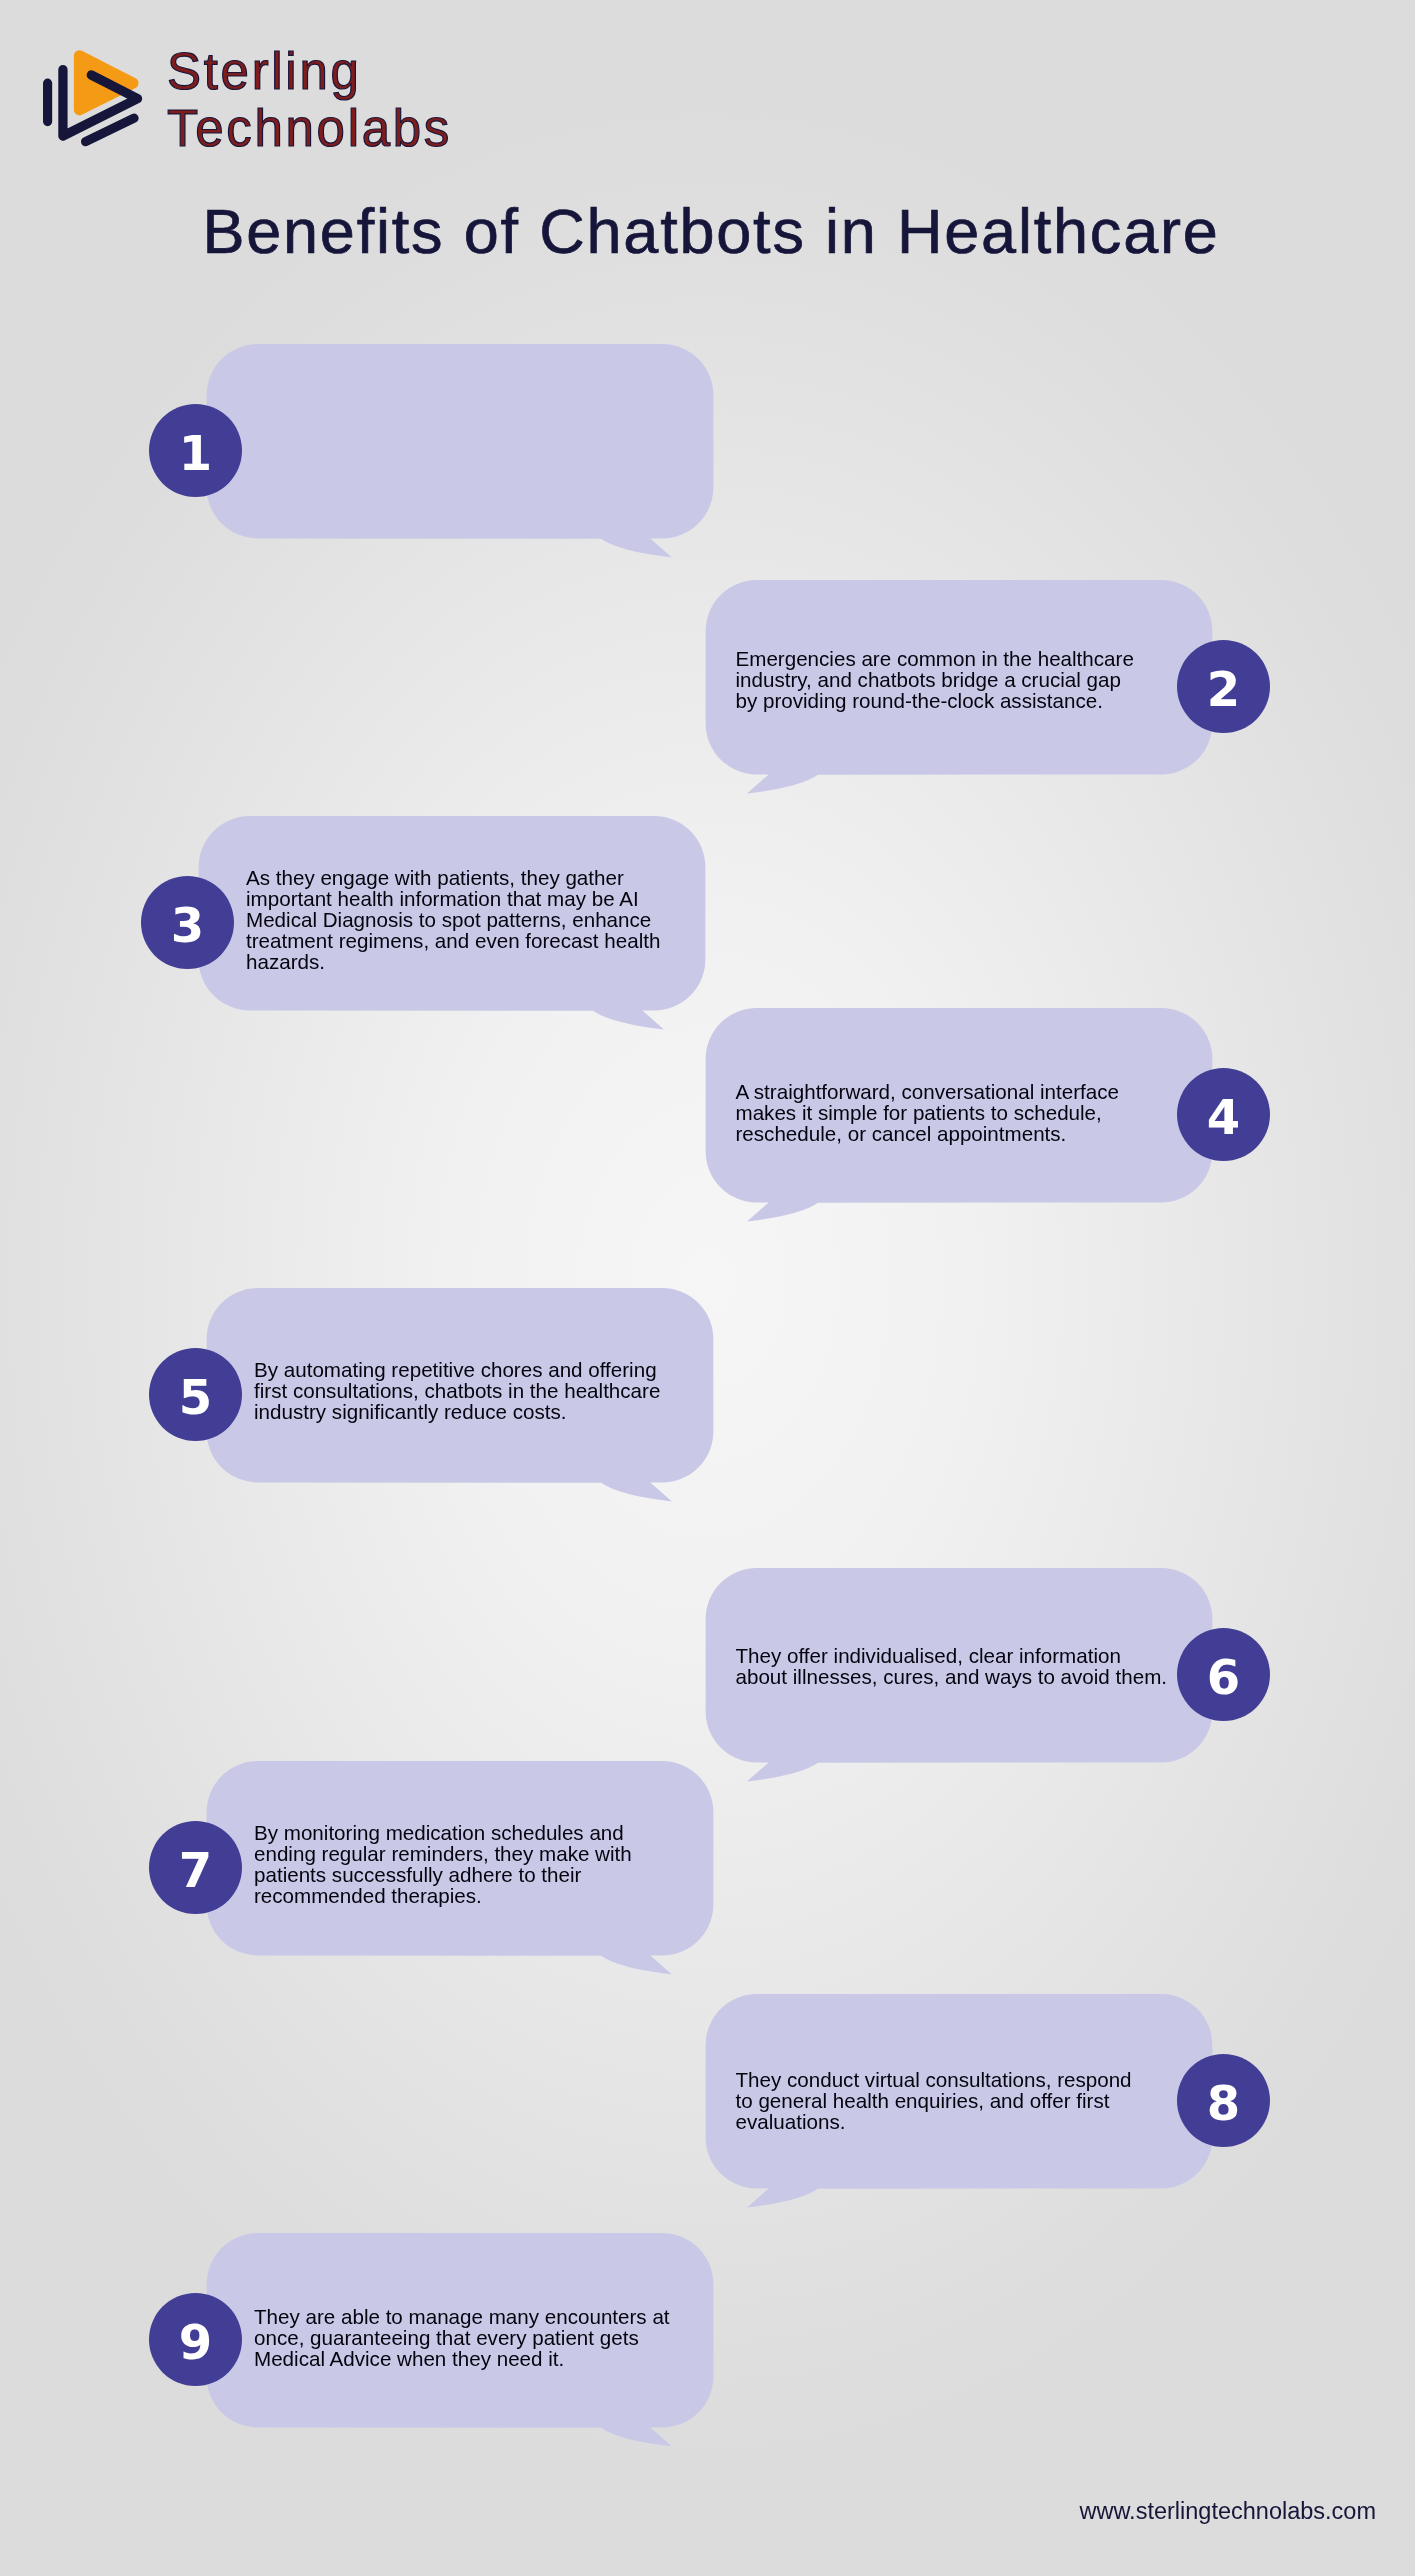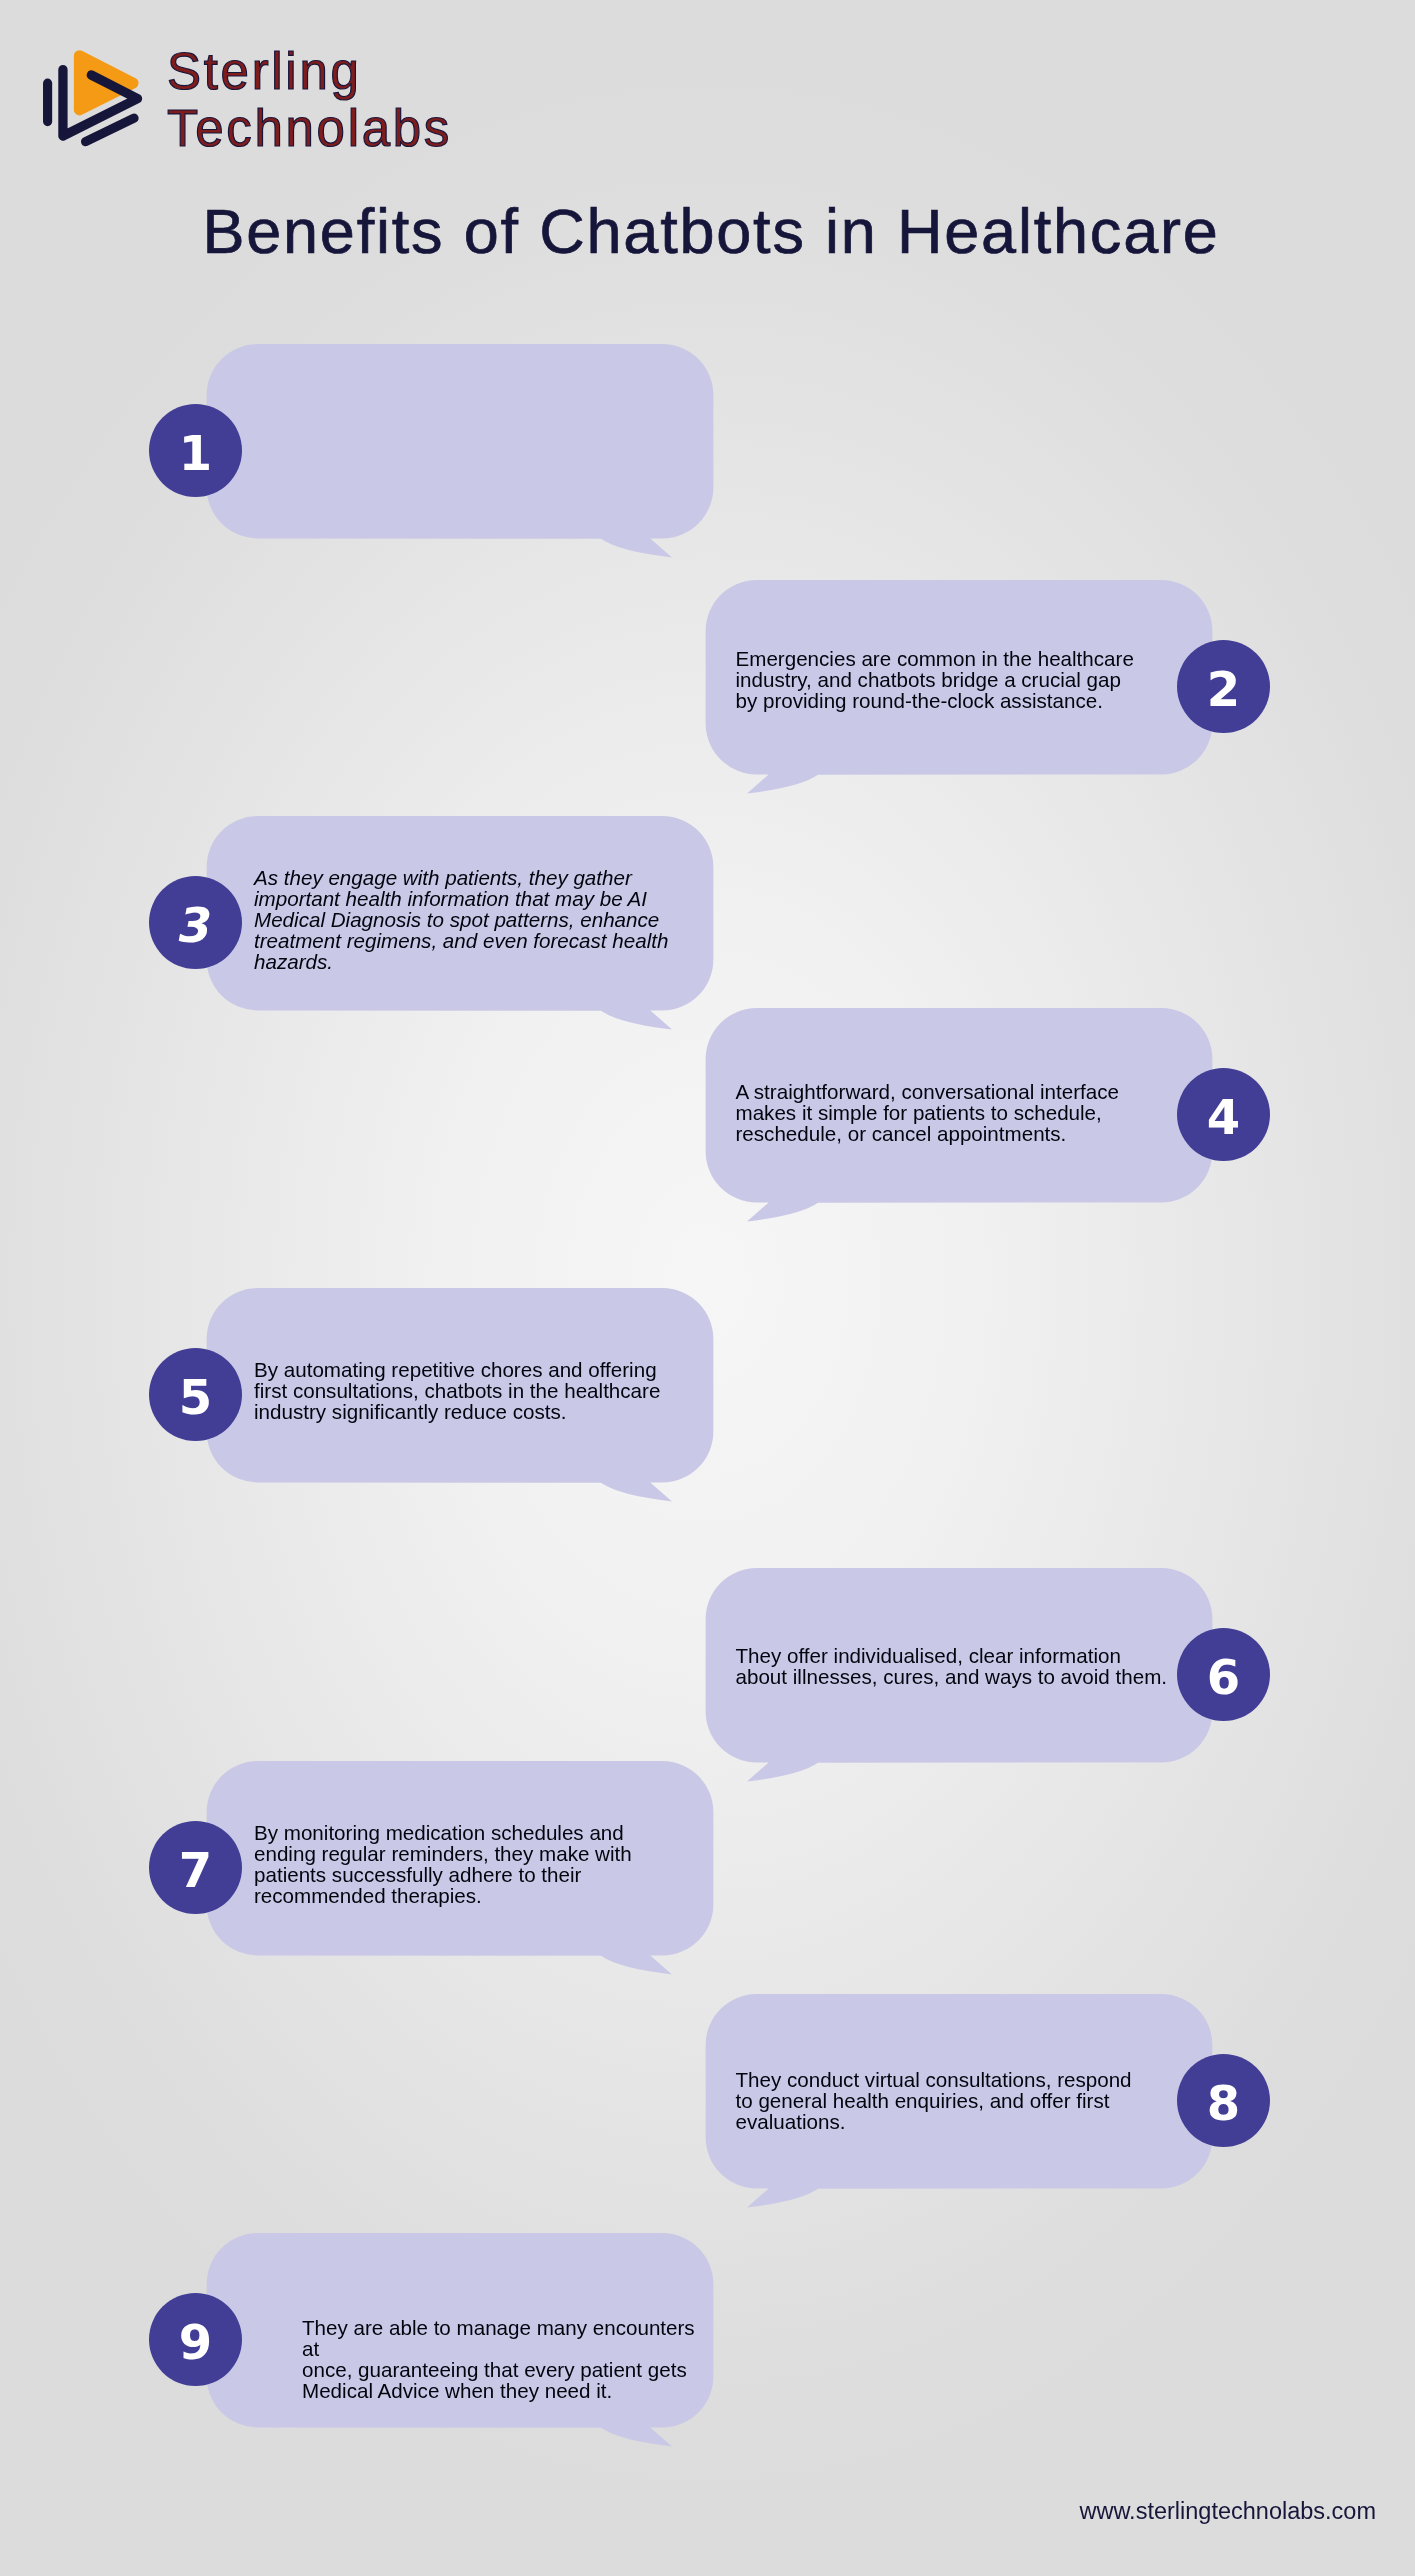--- a/index.html
+++ b/index.html
@@ -71,21 +71,21 @@
       </div>
       <div class="bubble" style="left: 705px; top: 580px;">
         <svg width="508" height="222" viewBox="0 0 735 322">
          <path d="M 661 0 L 74 0 A 74 74 0 0 0 0 74 L 0 208 A 74 74 0 0 0 74 282 L 91.5 282 L 60 309.5 Q 135.39999999999998 301.4 163 282.5 L 661 282 A 74 74 0 0 0 735 208 L 735 74 A 74 74 0 0 0 661 0 Z" fill="#c9c9e7"></path>
        </svg>
         <div class="btext" style="left: 30.5px; top: 68px;">Emergencies are common in the healthcare
 industry, and chatbots bridge a crucial gap
 by providing round-the-clock assistance.</div>
         <div class="num" style="top: 60px; left: 472px;">2</div>
       </div>
-      <div class="bubble" style="left: 206px; top: 816px; font-style: italic;">
+      <div class="bubble" style="left: 198px; top: 816px;">
         <svg width="508" height="222" viewBox="0 0 735 322">
          <path d="M 74 0 L 661 0 A 74 74 0 0 1 735 74 L 735 208 A 74 74 0 0 1 661 282 L 643.5 282 L 675 309.5 Q 599.6 301.4 572 282.5 L 74 282 A 74 74 0 0 1 0 208 L 0 74 A 74 74 0 0 1 74 0 Z" fill="#c9c9e7"></path>
        </svg>
         <div class="btext" style="left: 48px; top: 51px;">As they engage with patients, they gather
 important health information that may be AI
 Medical Diagnosis to spot patterns, enhance
 treatment regimens, and even forecast health
 hazards.</div>
         <div class="num" style="top: 60px; left: -57px;">3</div>
       </div>
@@ -131,21 +131,21 @@
        </svg>
         <div class="btext" style="left: 30.5px; top: 75px;">They conduct virtual consultations, respond
 to general health enquiries, and offer first
 evaluations.</div>
         <div class="num" style="top: 60px; left: 472px;">8</div>
       </div>
       <div class="bubble" style="left: 206px; top: 2233px;">
         <svg width="508" height="222" viewBox="0 0 735 322">
          <path d="M 74 0 L 661 0 A 74 74 0 0 1 735 74 L 735 208 A 74 74 0 0 1 661 282 L 643.5 282 L 675 309.5 Q 599.6 301.4 572 282.5 L 74 282 A 74 74 0 0 1 0 208 L 0 74 A 74 74 0 0 1 74 0 Z" fill="#c9c9e7"></path>
        </svg>
-        <div class="btext" style="left: 48px; top: 84px; margin-left: 48px;">They are able to manage many encounters at
+        <div class="btext" style="left: 48px; top: 73px;">They are able to manage many encounters at
 once, guaranteeing that every patient gets
 Medical Advice when they need it.</div>
         <div class="num" style="top: 60px; left: -57px;">9</div>
       </div>
     </div>
   <div id="footer">www.sterlingtechnolabs.com</div>
 </div>
 
 
 </body></html>

